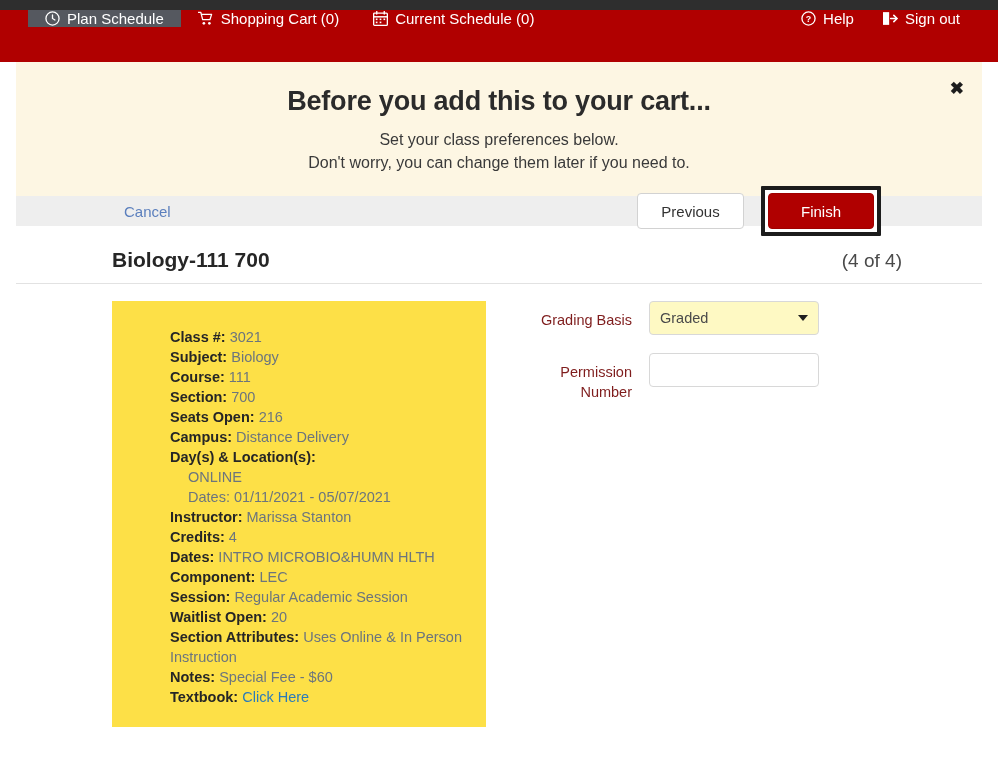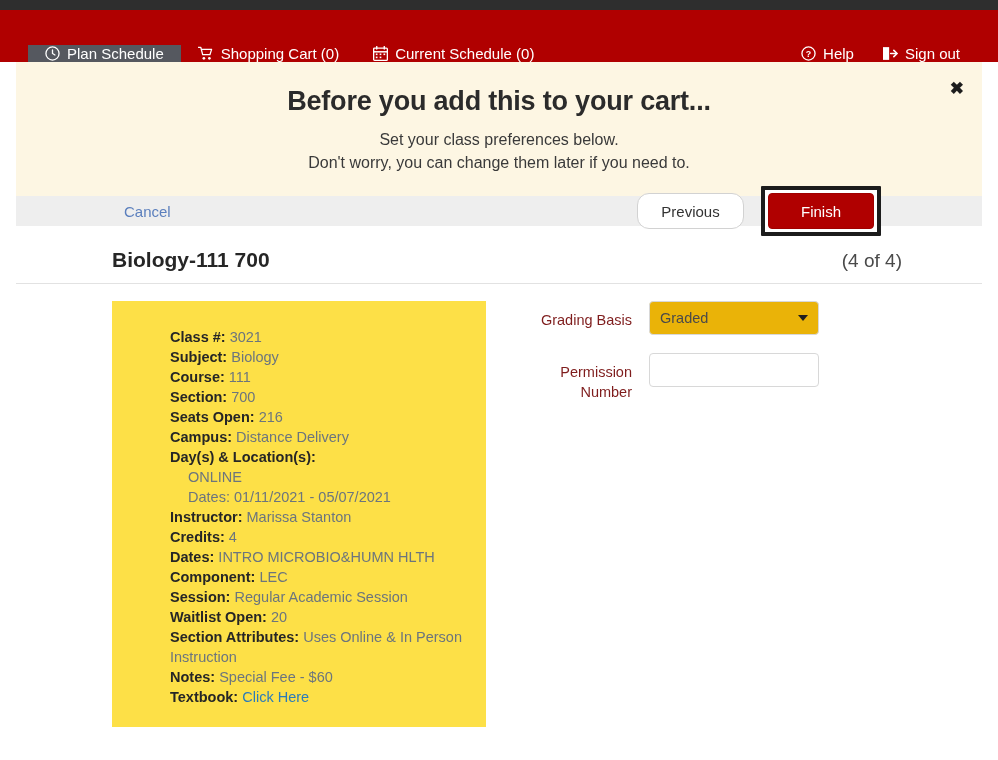--- a/index.html
+++ b/index.html
@@ -13,21 +13,21 @@
 
   
   .topstrip {
     height: 10px;
     background: #2e2e2e;
   }
   .navbar {
     height: 52px;
     background: #b00000;
     display: flex;
-    align-items: flex-end;
+    align-items: flex-start;
     position: relative;
   }
   .nav-left {
     display: flex;
     align-items: stretch;
     padding-left: 28px;
   }
   .nav-item {
     display: flex;
     align-items: center;
@@ -109,21 +109,21 @@
   .action-right {
     margin-left: auto;
     display: flex;
     align-items: center;
     gap: 17px;
     padding-right: 85px;
   }
   .btn {
     font-family: "Liberation Sans", sans-serif;
     font-size: 15px;
-    border-radius: 12px;
+    border-radius: 4px;
     cursor: pointer;
     padding: 0 14px;
     height: 36px;
     min-width: 107px;
   }
   .btn-prev {
     background: #ffffff;
     border: 1px solid #d2d2d2;
     color: #333333;
   }
@@ -214,21 +214,21 @@
   }
   .select-wrap {
     position: relative;
     width: 170px;
   }
   .sel {
     width: 170px;
     height: 34px;
     border: 1px solid #d8d8d8;
     border-radius: 4px;
-    background: #eab308;
+    background: #fef9c3;
     font-size: 14.5px;
     color: #4a4a4a;
     padding: 0 26px 0 10px;
     display: flex;
     align-items: center;
     cursor: pointer;
   }
   .caret {
     position: absolute;
     right: 11px;

